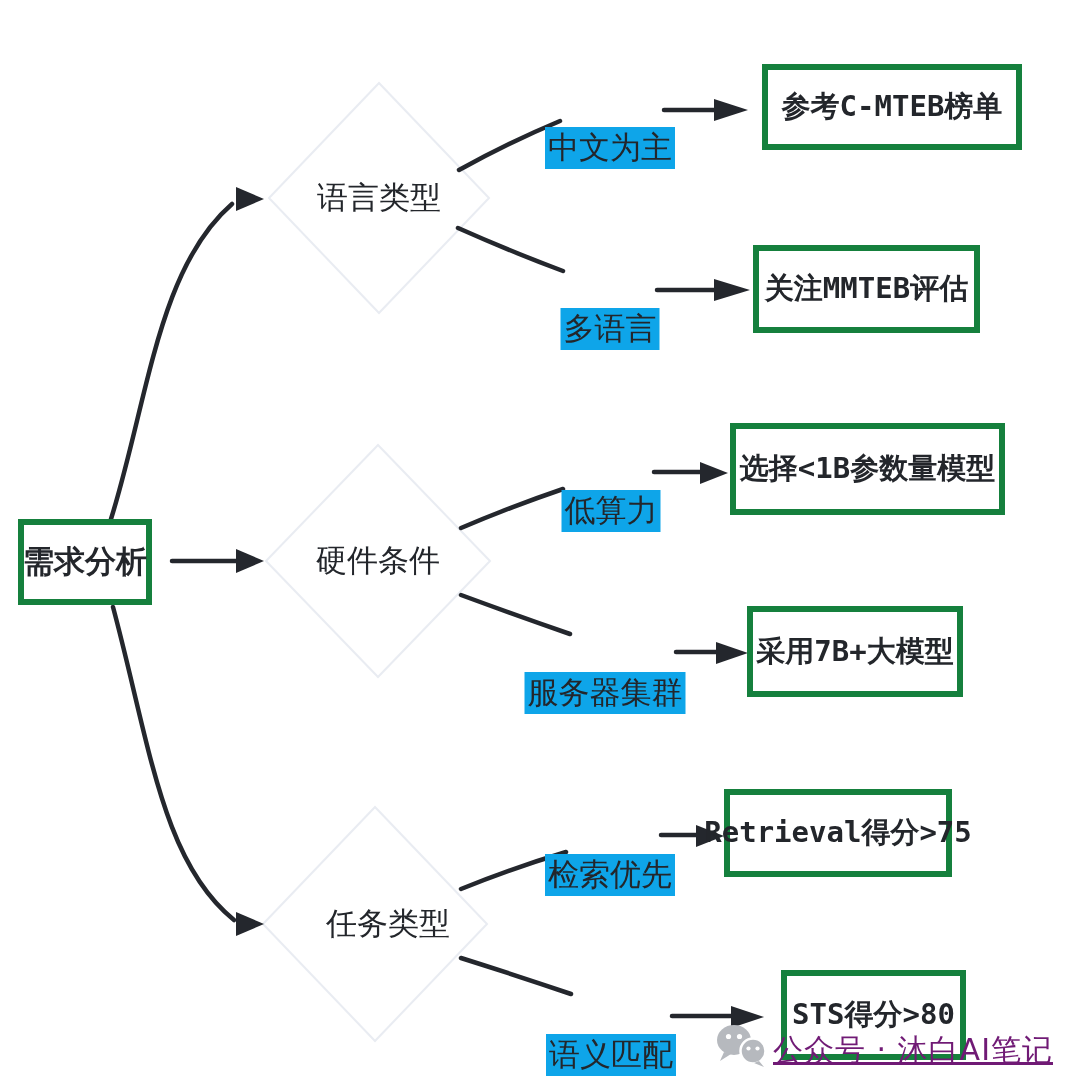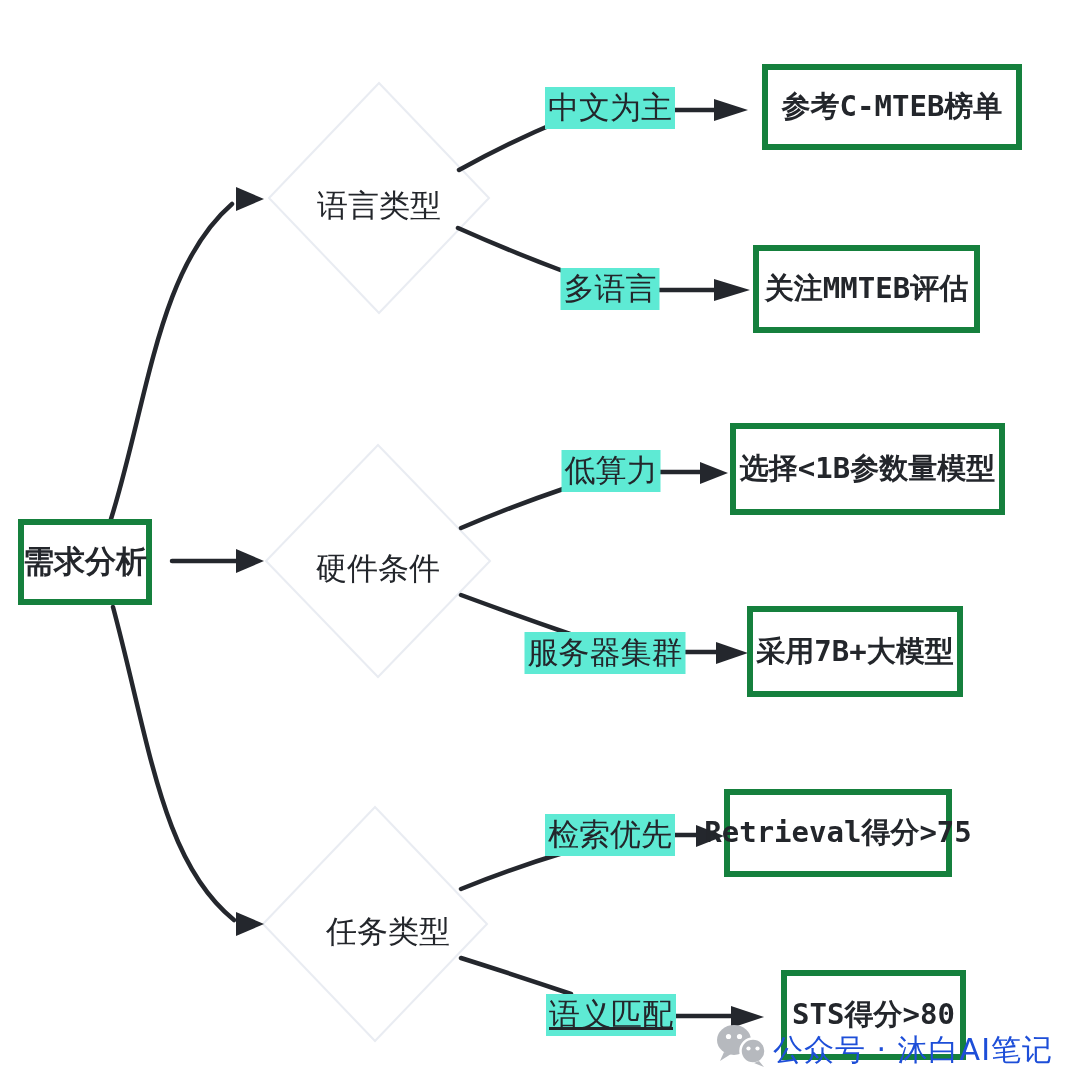--- a/index.html
+++ b/index.html
@@ -13,28 +13,28 @@
   .edge { fill:none; stroke:#24272d; stroke-width:4.5; stroke-linecap:round; }
   .ah { fill:#24272d; stroke:none; }
   .rect-node {
     position:absolute; box-sizing:border-box; background:#ffffff;
     border:6px solid #15803d; display:flex; align-items:center; justify-content:center;
     font-size:31px; white-space:nowrap;font-weight:bold;
   }
   .result-node { font-family:"DejaVu Sans Mono","Liberation Mono",monospace; font-size:29px; }
   .diamond-text {
     position:absolute; transform:translate(-50%,-50%);
-    font-size:31px; white-space:nowrap;margin-top:8px;
+    font-size:31px; white-space:nowrap;
   }
   .edge-label {
     position:absolute; transform:translate(-50%,-50%);
-    font-size:31px; white-space:nowrap; background:#5eead4; padding:0 3px;
+    font-size:31px; white-space:nowrap; background:#0ea5e9; padding:0 3px;margin-top:40px;
   }
   .wm-text {
-    position:absolute; font-size:30px; color:#1d4ed8; white-space:nowrap; letter-spacing:1px;
+    position:absolute; font-size:30px; color:#701a75; white-space:nowrap; letter-spacing:1px;text-decoration:underline;
   }
   .wm-icon { position:absolute; }
 </style>
 </head>
 <body>
 
 <div class="canvas">
 
   <svg class="wires" width="1080" height="1089" viewBox="0 0 1080 1089">
 
@@ -80,21 +80,21 @@
 
   <div class="diamond-text" style="left:379px; top:198px;">语言类型</div>
   <div class="diamond-text" style="left:378px; top:561px;">硬件条件</div>
   <div class="diamond-text" style="left:388px; top:924px;">任务类型</div>
 
   <div class="edge-label" style="left:610px; top:108px;">中文为主</div>
   <div class="edge-label" style="left:610px; top:289px;">多语言</div>
   <div class="edge-label" style="left:611px; top:471px;">低算力</div>
   <div class="edge-label" style="left:610px; top:835px;">检索优先</div>
   <div class="edge-label" style="left:605px; top:653px;">服务器集群</div>
-  <div class="edge-label" style="left:611px; top:1015px;text-decoration:underline;">语义匹配</div>
+  <div class="edge-label" style="left:611px; top:1015px;">语义匹配</div>
 
   <div class="rect-node result-node" style="left:762px; top:64px; width:260px; height:86px;">参考C-MTEB榜单</div>
   <div class="rect-node result-node" style="left:753px; top:245px; width:227px; height:88px;">关注MMTEB评估</div>
   <div class="rect-node result-node" style="left:730px; top:423px; width:275px; height:92px;">选择&lt;1B参数量模型</div>
   <div class="rect-node result-node" style="left:747px; top:606px; width:216px; height:91px;">采用7B+大模型</div>
   <div class="rect-node result-node" style="left:724px; top:789px; width:228px; height:88px;">Retrieval得分&gt;75</div>
   <div class="rect-node result-node" style="left:775px; top:970px; width:185px; height:90px;margin-left:6px;">STS得分&gt;80</div>
 
   <svg class="wm-icon" style="left:712px; top:1023px;" width="58" height="48" viewBox="0 0 58 48">
     <ellipse cx="22" cy="17" rx="17" ry="15" fill="#b6b9be"></ellipse>

